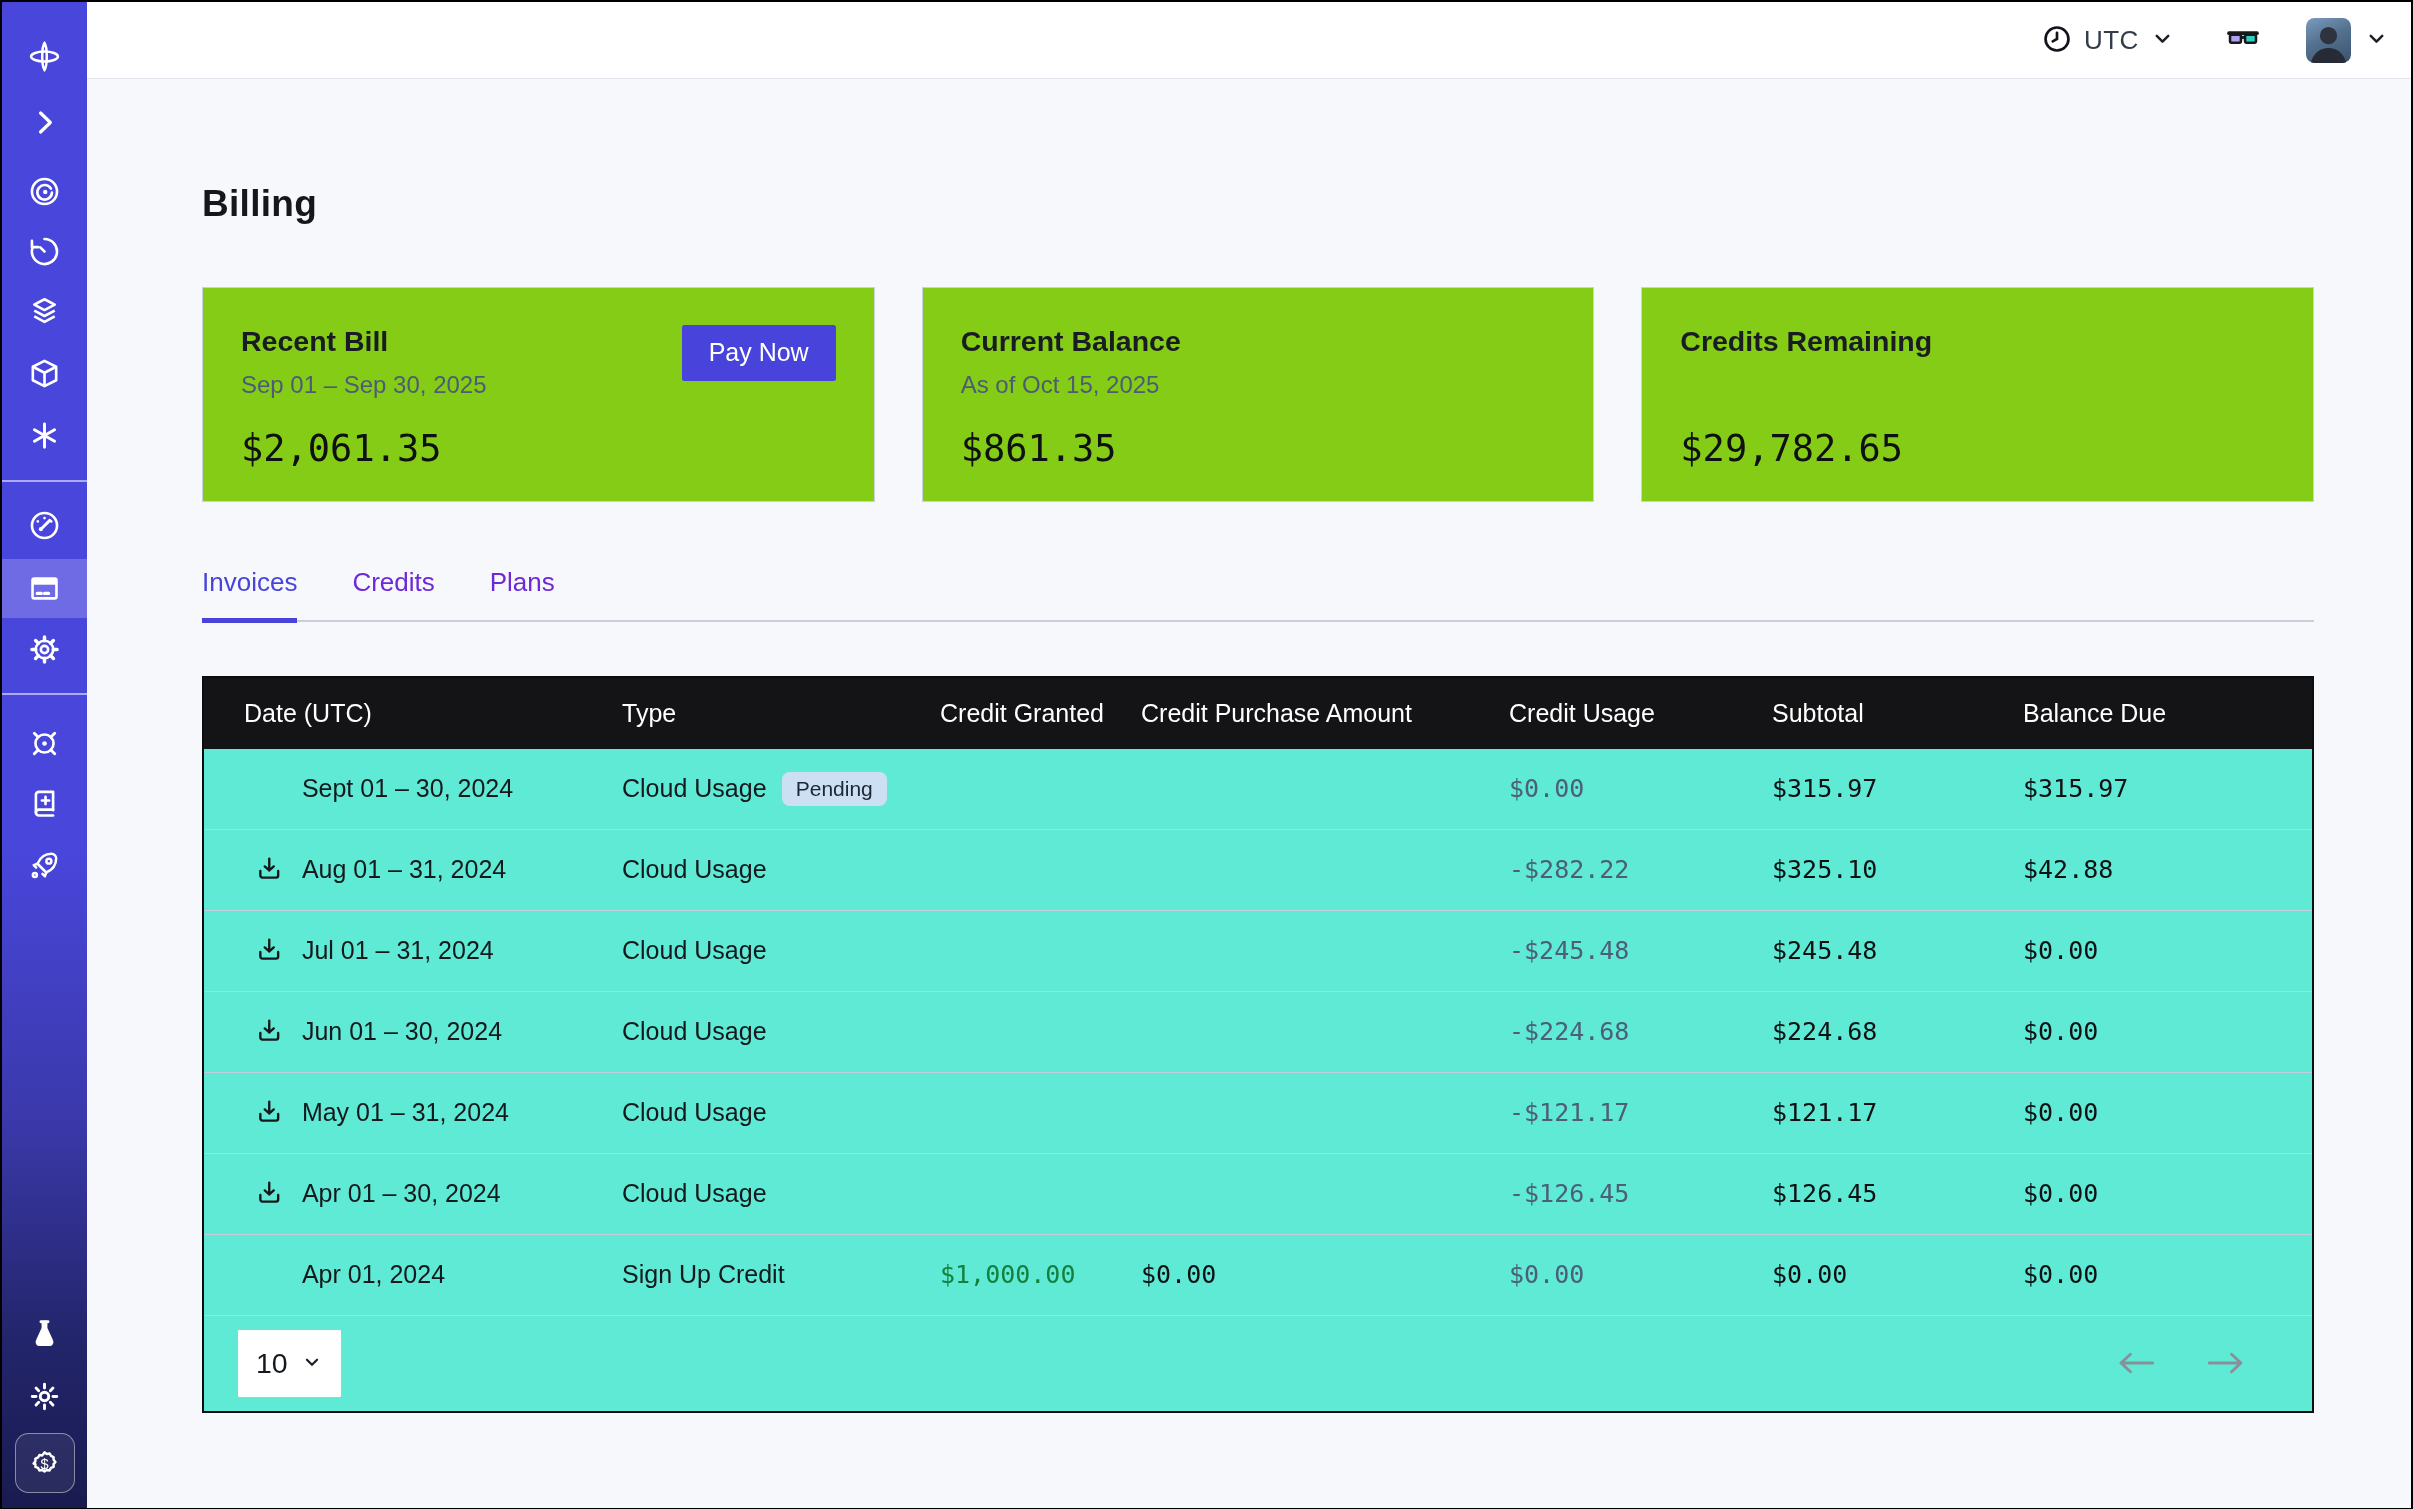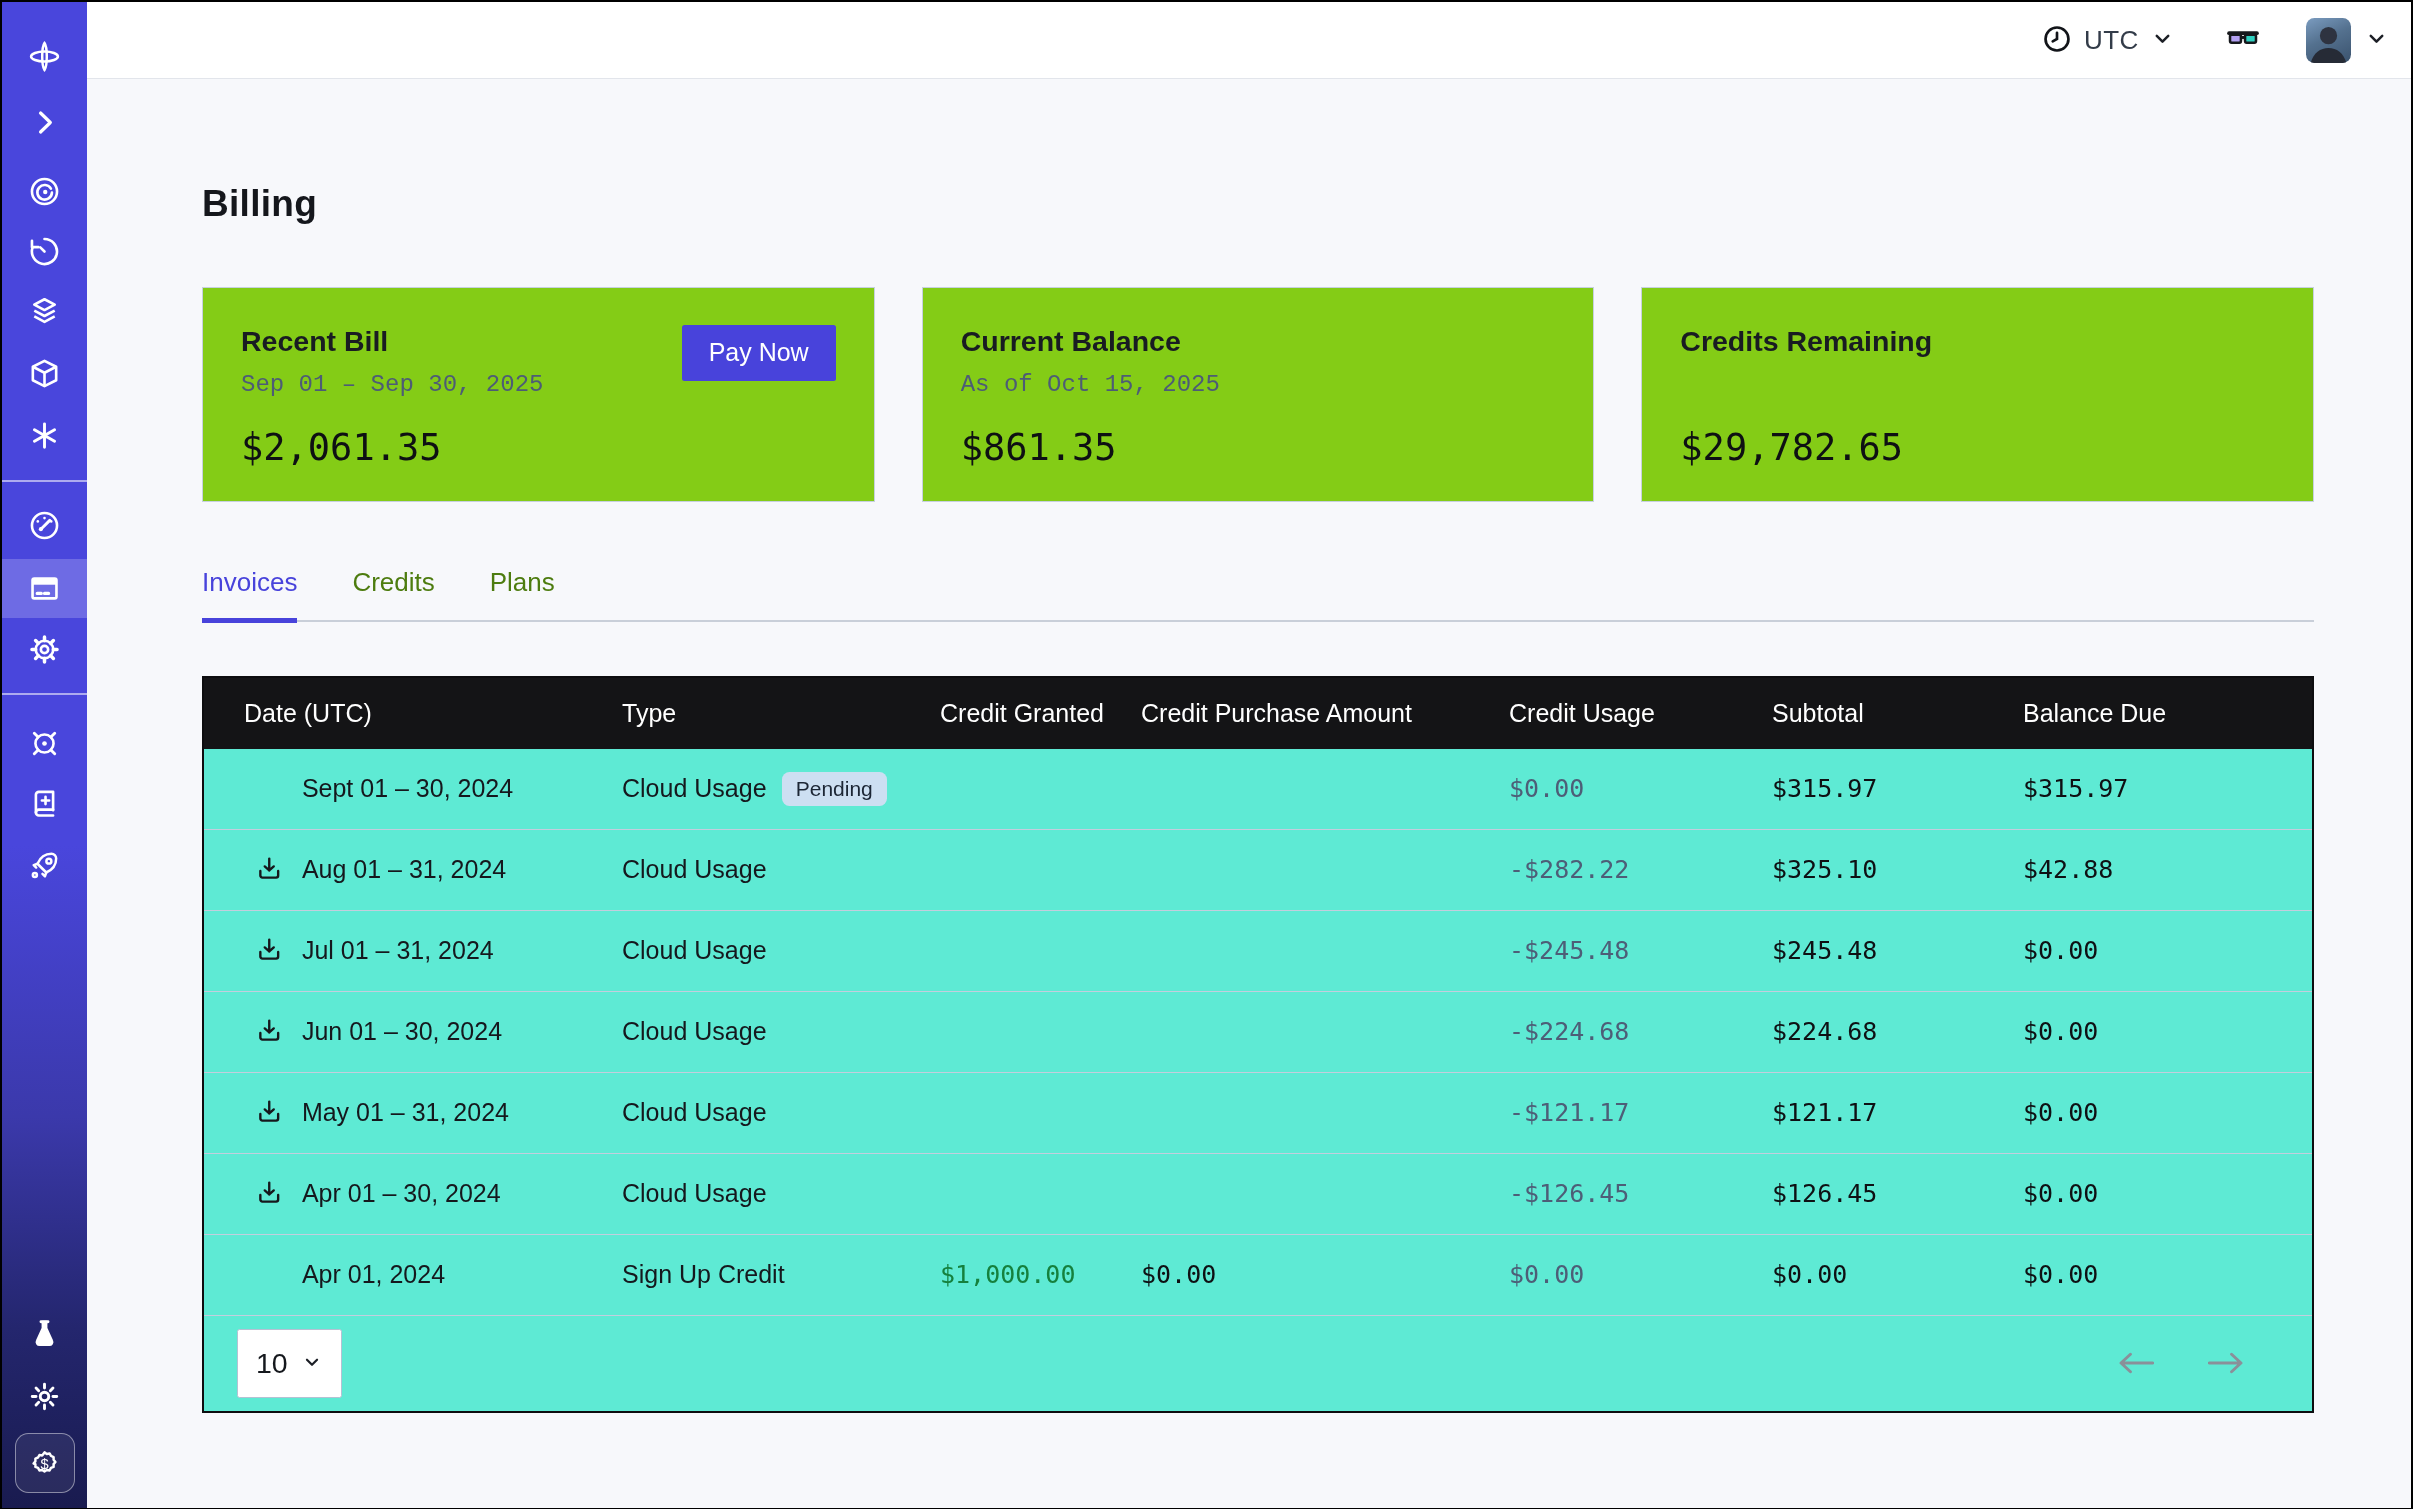--- a/index.html
+++ b/index.html
@@ -37,28 +37,28 @@
     background:linear-gradient(155deg,#7b9cc0 0%,#54718f 45%,#3a526d 100%); }
   .caret-wrap { margin-left:13.4px; cursor:pointer; display:flex; }
 
   
   .main { position:absolute; left:85px; top:77px; right:0; bottom:0; padding:0 97px 0 115px; box-sizing:border-box; }
   .page-title { margin:104px 0 0 0; font-size:37px; font-weight:700; color:#15171c; letter-spacing:0.3px; }
 
   .cards { display:flex; gap:47px; margin-top:62px; }
   .card { position:relative; flex:1; height:215px; background:#84cc16; border:1.7px solid #c7d1df; box-sizing:border-box; padding:37px 38px; }
   .card-title { font-size:28.5px; font-weight:700; color:#191c22; }
-  .card-sub { margin-top:12.6px; font-size:24px; color:#4d5c76;font-family:Liberation Mono, monospace; }
+  .card-sub { margin-top:12.6px; font-size:24px; color:#4d5c76; }
   .card-sub.hidden-sub { visibility:hidden; }
   .card-amount { margin-top:28.5px; font-family:"DejaVu Sans Mono", monospace; font-size:37px; color:#0e1013; }
   .pay-btn { position:absolute; top:37px; right:38px; background:#4843db; color:#fff; font-size:25px;
     padding:13.4px 27px; border:none; border-radius:2.5px; cursor:pointer; font-family:inherit; }
 
   .tabs { display:flex; gap:55px; margin-top:65px; border-bottom:2.5px solid #c9cfd9; }
-  .tab { font-size:26px; padding-bottom:20px; color:#4d7c0f; cursor:pointer; }
+  .tab { font-size:26px; padding-bottom:20px; color:#6d28d9; cursor:pointer; }
   .tab.active { color:#4843db; border-bottom:5px solid #4843db; margin-bottom:-3.3px; }
 
   
   .table-wrap { margin-top:54px; border:2.5px solid #0d0d0f; background:#5eead4; }
   .t-row { display:grid; grid-template-columns:418px 318px 201px 368px 263px 251px 1fr; align-items:center; }
   .t-head { background:#141416; color:#fff; height:71px; font-size:25px; }
   .t-head .c1 { padding-left:40px; }
   .c-num { text-align:left; }
   .t-head .c7 { padding-right:79px; }
   .t-body .t-row { height:80px; }

